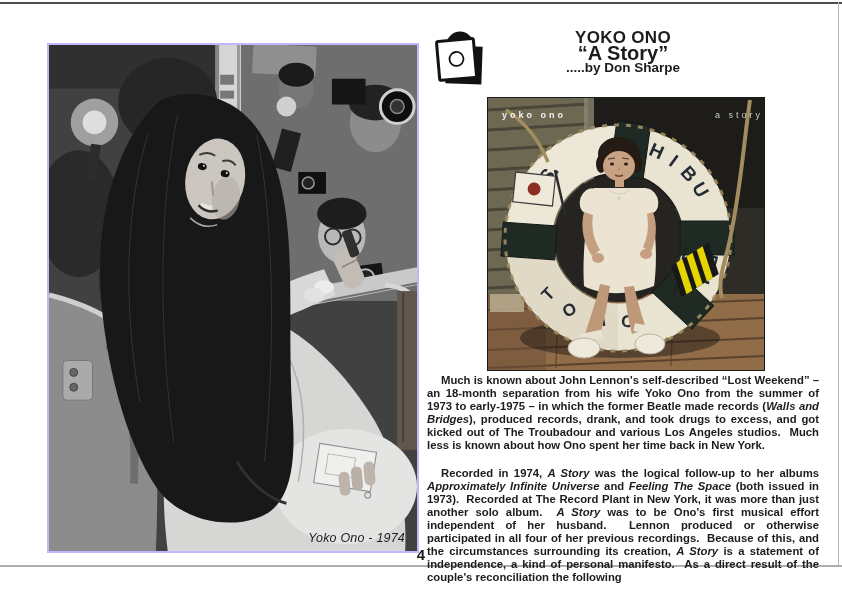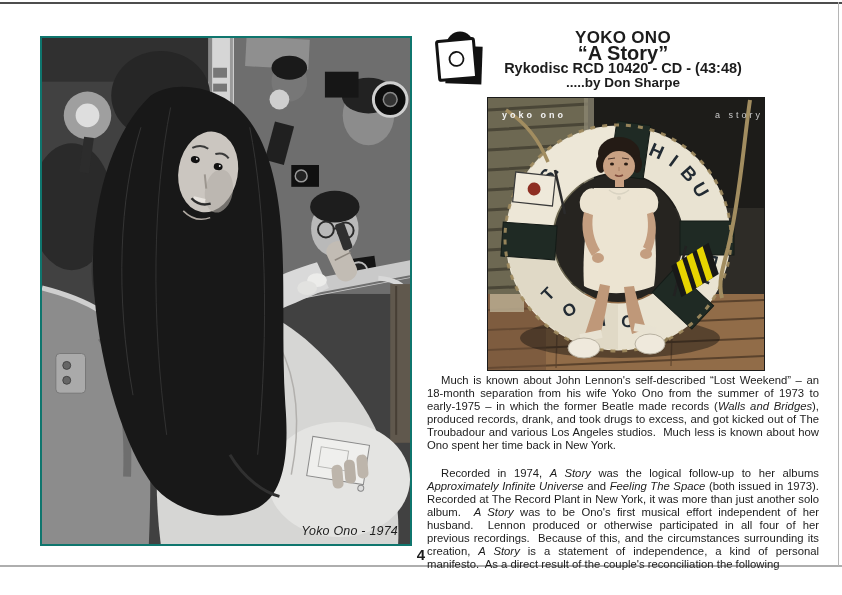--- a/index.html
+++ b/index.html
@@ -4,43 +4,43 @@
 <style>
   html,body{margin:0;padding:0;background:#ffffff;}
   .page{position:relative;width:842px;height:595px;background:#ffffff;overflow:hidden;
         font-family:"Liberation Sans",sans-serif;color:#1c1c1c;}
   .edge{position:absolute;background:#4d4d4d;}
   .edge.top{left:0;top:2px;width:842px;height:2px;}
   .edge.bottom{left:0;top:565px;width:842px;height:2px;background:#aeaeae;}
   .edge.right{left:838px;top:2px;width:1px;height:564px;background:#b5b5b5;}
 
   
-  .photo{position:absolute;left:32px;top:28px;width:372px;height:510px;margin:8px;
-         border:2px solid #0f766e;box-sizing:border-box;background:#414141;}
+  .photo{position:absolute;left:32px;top:28px;width:372px;height:510px;margin:15px;
+         border:2px solid #c4b5fd;box-sizing:border-box;background:#414141;}
   .photo svg{display:block;width:100%;height:100%;}
   .photo figcaption{position:absolute;right:12px;bottom:6px;font-style:italic;
          font-size:12.5px;color:#1d1d1d;letter-spacing:.2px;}
 
   
   .cd-icon{position:absolute;left:433px;top:29px;width:53px;height:58px;}
   .titles{position:absolute;left:427px;top:30px;width:392px;text-align:center;font-weight:bold;}
   .titles .t1{font-size:17px;line-height:16px;letter-spacing:.3px;}
   .titles .t2{font-size:20px;line-height:15px;}
   .titles .t3{font-size:14.5px;line-height:15px;}
   .titles .t4{font-size:13.5px;line-height:14px;}
 
   
   .cover{position:absolute;left:487px;top:97px;width:276px;height:272px;margin:0;
          border:1px solid #1a1a1a;box-sizing:content-box;background:#24231f;}
   .cover svg{display:block;width:100%;height:100%;}
 
   
   .article{position:absolute;left:427px;top:374px;width:392px;}
   .article p{margin:0 0 14px 0;font-size:11.3px;line-height:13.1px;text-align:justify;
-             text-indent:14px;white-space:pre-wrap;}
+             text-indent:14px;white-space:pre-wrap;font-weight:bold;}
   .article em{font-style:italic;}
 
   .pagenum{position:absolute;left:0;top:546px;width:842px;text-align:center;
            font-weight:bold;font-size:15px;}
   svg text{font-family:"Liberation Sans",sans-serif;}
 </style>
 </head>
 <body>
 
 <div class="page">
@@ -166,21 +166,20 @@
       <rect x="13" y="17" width="36" height="38" fill="#121212" transform="rotate(2 31 36)"></rect>
       <g transform="rotate(-5 23 30)">
         <rect x="5" y="11" width="37" height="39" rx="2" fill="#fff" stroke="#121212" stroke-width="3"></rect>
         <circle cx="23.5" cy="30" r="7" fill="#fff" stroke="#121212" stroke-width="1.8"></circle>
       </g>
     </svg>
   </div>
   <div class="titles">
     <div class="t1">YOKO ONO</div>
     <div class="t2">“A Story”</div>
-    <div class="t3">Rykodisc RCD 10420 - CD - (43:48)</div>
     <div class="t4">.....by Don Sharpe</div>
   </div>
 
   <figure class="cover">
     <svg viewBox="0 0 276 272" preserveAspectRatio="none">
       <rect x="0" y="0" width="276" height="272" fill="#24231f"></rect>
 
       <rect x="100" y="0" width="176" height="110" fill="#1d1c19"></rect>
       <rect x="100" y="110" width="176" height="86" fill="#2e2c27"></rect>
       <g>

